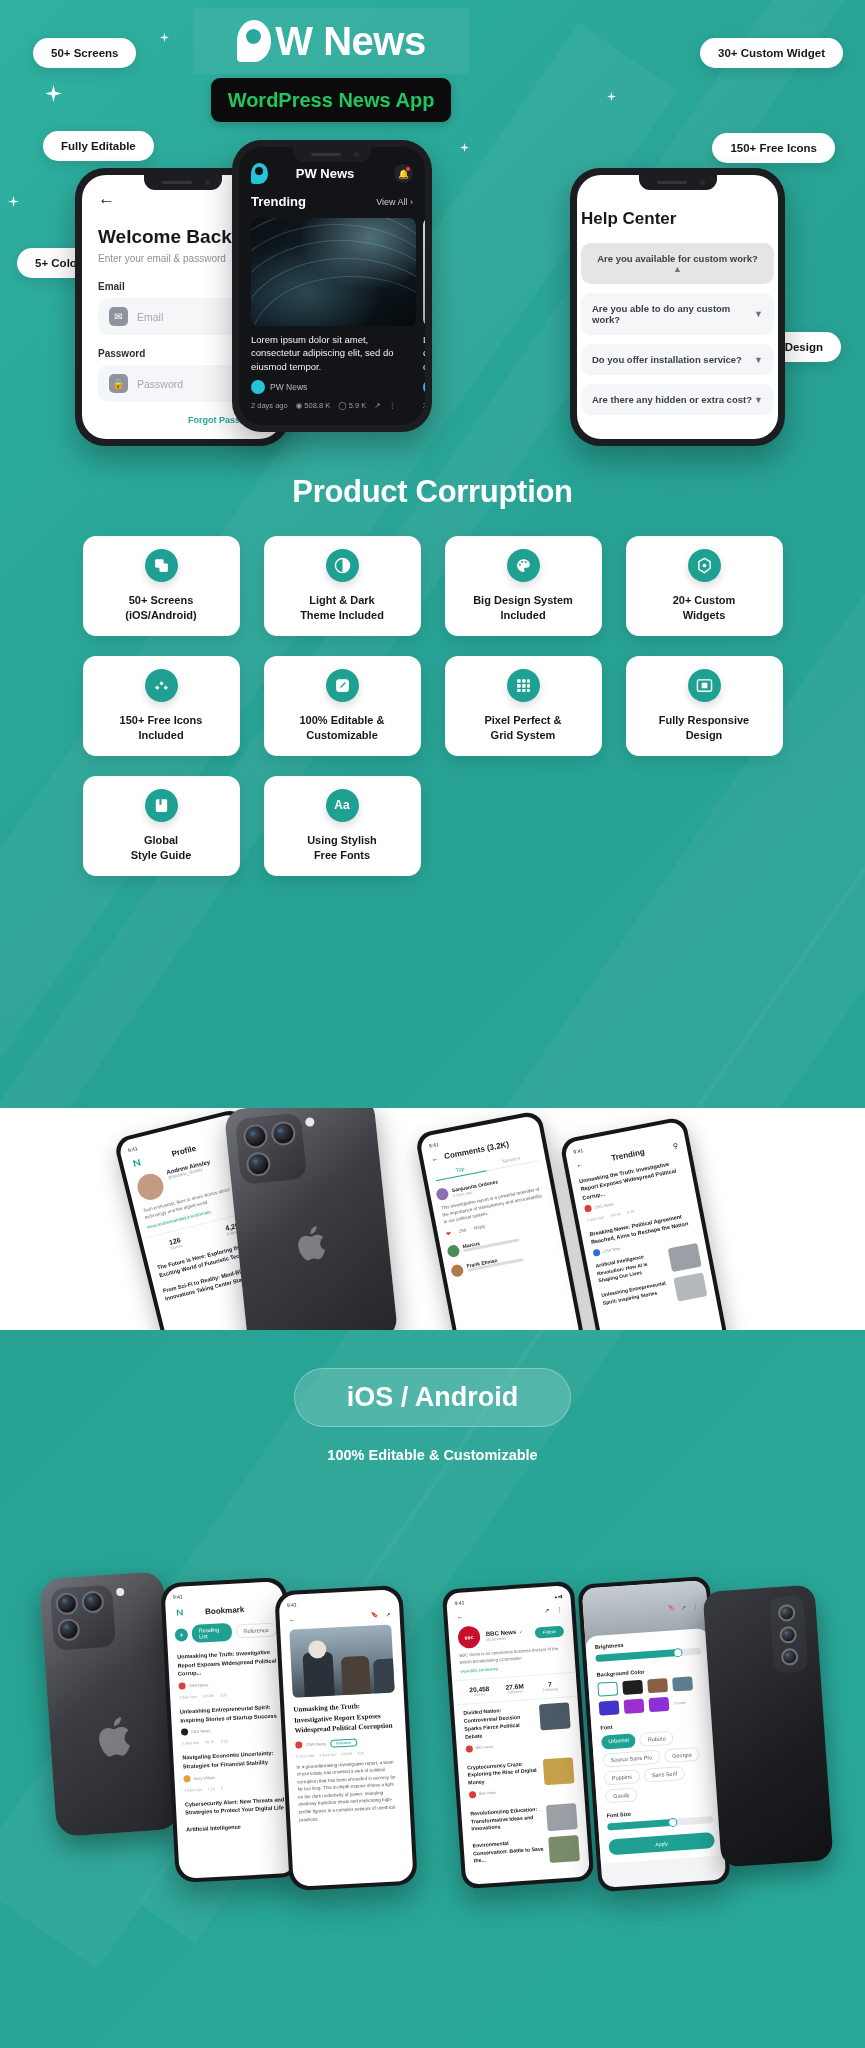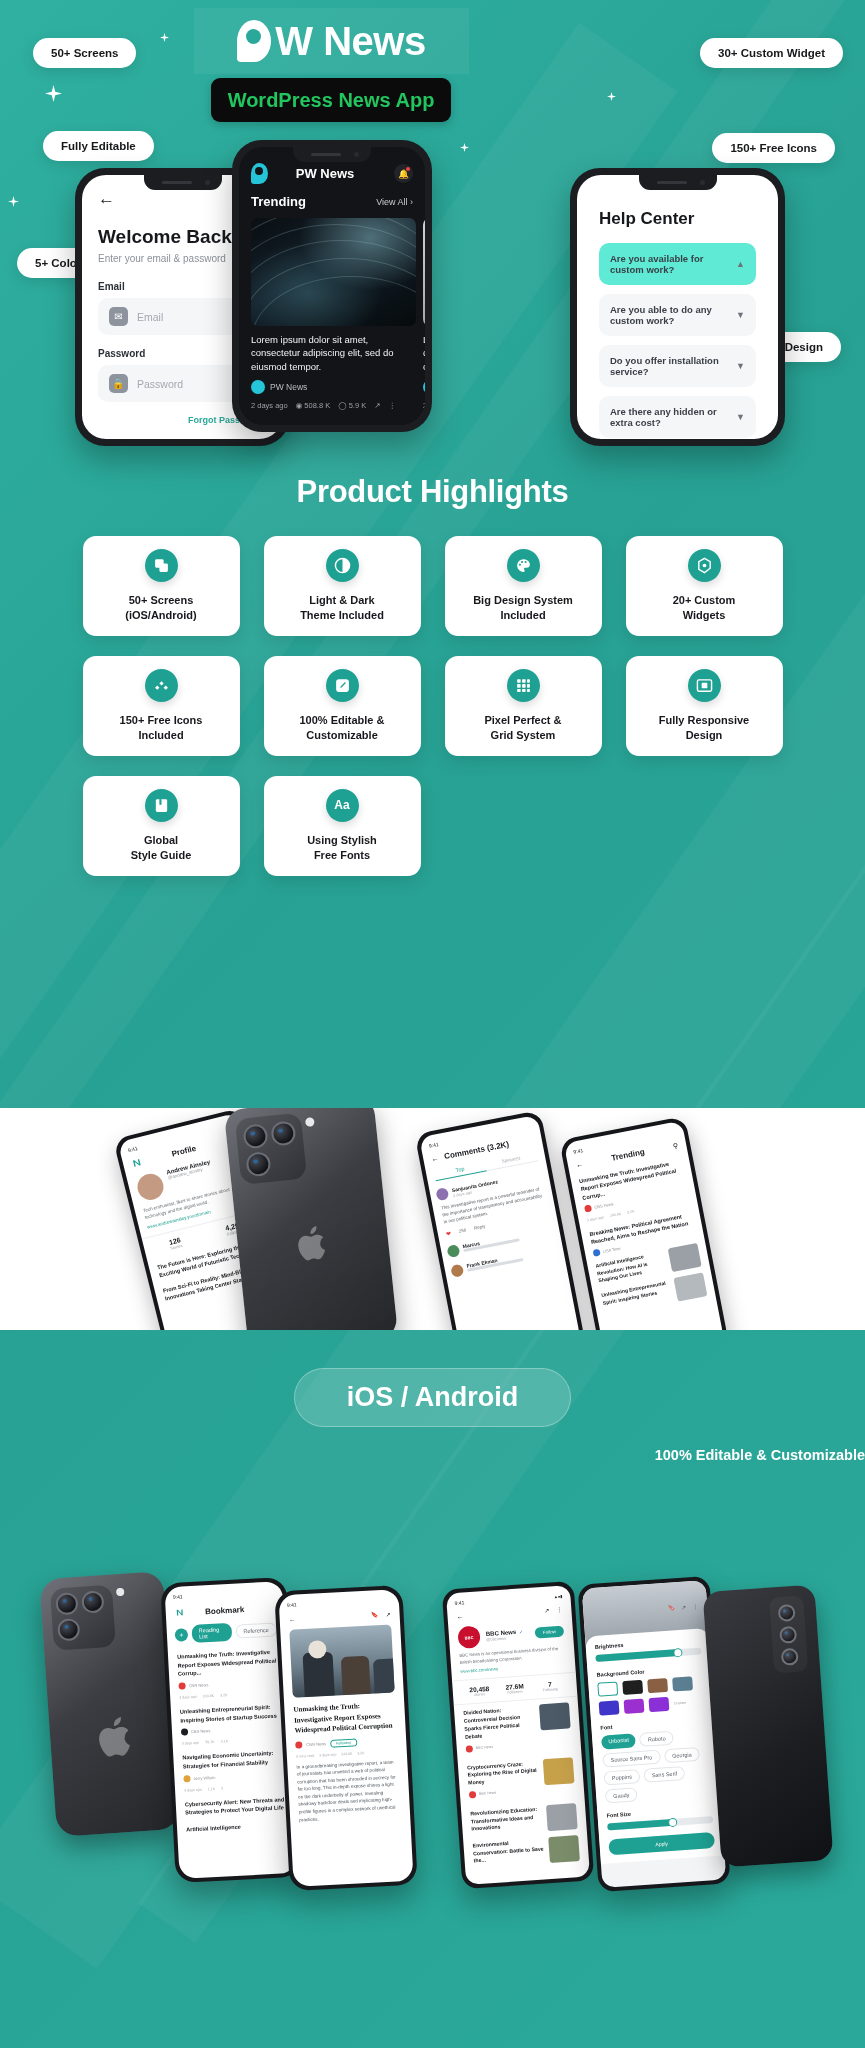--- a/index.html
+++ b/index.html
@@ -107,29 +107,29 @@
     background: #f5f6f8; border-radius: 10px; padding: 9px 11px; margin-bottom: 13px;
   }
   .field .ico {
     width: 19px; height: 19px; border-radius: 5px; background: #8e949d;
     display:flex; align-items:center; justify-content:center; color:#fff; font-size:10px;
   }
   .field .ph { font-size: 10.5px; color: #a3a8b0; }
   .forgot { font-size: 9px; color: #2aa99a; text-align: right; font-weight: 600; }
 
   
-  .help { padding: 14px 22px; }
+  .help { padding: 14px 4px; }
   .help h2 { font-size: 17px; font-weight: 800; color: #16181c; margin: 20px 0 14px; }
   .acc {
     background:#f5f6f8; border-radius:10px; padding:10px 11px; margin-bottom:9px;
     display:flex; align-items:center; justify-content:space-between;
     font-size:9.5px; color:#3a3f47; font-weight:600;
   }
   .acc .chev { color:#6d737c; font-size:9px; }
-  .acc.open { background:#5eead4; }
+  .acc.open { background:#e5e5e5;flex-direction:column; }
 
   
   .trending { background:#131417; height:100%; color:#fff; }
   .tr-top { display:flex; align-items:center; gap:8px; padding:16px 12px 7px; }
   .tr-logo { width:17px; height:21px; position:relative; }
   .tr-logo .d { position:absolute; inset:0; background:#25c4d8; border-radius:50% 50% 50% 3px; }
   .tr-logo .h { position:absolute; left:4px; top:4px; width:8px; height:8px; background:#131417; border-radius:50%; }
   .tr-title { flex:1; text-align:center; font-size:13px; font-weight:700; margin-left:-12px;}
   .bell { width:19px; height:19px; border-radius:50%; background:#232429; display:flex; align-items:center; justify-content:center; font-size:9px; position:relative;}
   .bell .dot{position:absolute;right:3px;top:3px;width:4px;height:4px;border-radius:50%;background:#ef4444;}
@@ -209,21 +209,21 @@
 
   
   .platform { position:absolute; left:0; top:1330px; width:865px; text-align:center; }
   .plat-pill {
     display:inline-block; background:rgba(255,255,255,0.16);
     border:1px solid rgba(255,255,255,0.3);
     border-radius:30px; padding:13px 52px;
     color:#fff; font-size:27px; font-weight:800;
     margin-top:38px;
   }
-  .plat-sub { color:#fff; font-size:14.5px; font-weight:700; margin-top:20px;text-align:right; }
+  .plat-sub { color:#fff; font-size:14.5px; font-weight:700; margin-top:20px; }
 
   
   .bottom { position:absolute; left:0; top:1480px; width:865px; height:568px; }
   .bot-phone { position:absolute; background:#17181c; border-radius:20px; padding:4px;
                box-shadow:0 14px 30px rgba(0,0,0,0.32); overflow:hidden; }
   .bot-screen { width:100%; height:100%; background:#fff; border-radius:17px; overflow:hidden; position:relative; }
   .pill-tab { display:inline-block; background:#1ea193; color:#fff; font-size:5.5px; border-radius:8px; padding:3px 7px; }
   .pill-tab.ghost { background:#fff; color:#5b6169; border:1px solid #e2e5e9; }
   .srcline { display:flex; align-items:center; gap:3px; margin:4px 0 6px;}
   .srcdot { width:7px;height:7px;border-radius:50%;background:#e23b3b;}
@@ -398,21 +398,21 @@
               </div>
             </div>
           </div>
         </div>
       </div>
 
     </div>
   </div>
 
   <div class="highlights">
-    <div class="section-title">Product Highlights</div>
+    <div class="section-title">Product Corruption</div>
     <div class="grid">
 
       <div class="card">
         <div class="cicon">
           <svg viewBox="0 0 24 24">
               <rect x="3" y="3" width="12" height="12" rx="2"></rect>
               <rect x="9" y="9" width="12" height="12" rx="2" fill="#fff"></rect>
             </svg>
         </div>
         <div class="clabel">50+ Screens<br>(iOS/Android)</div>

